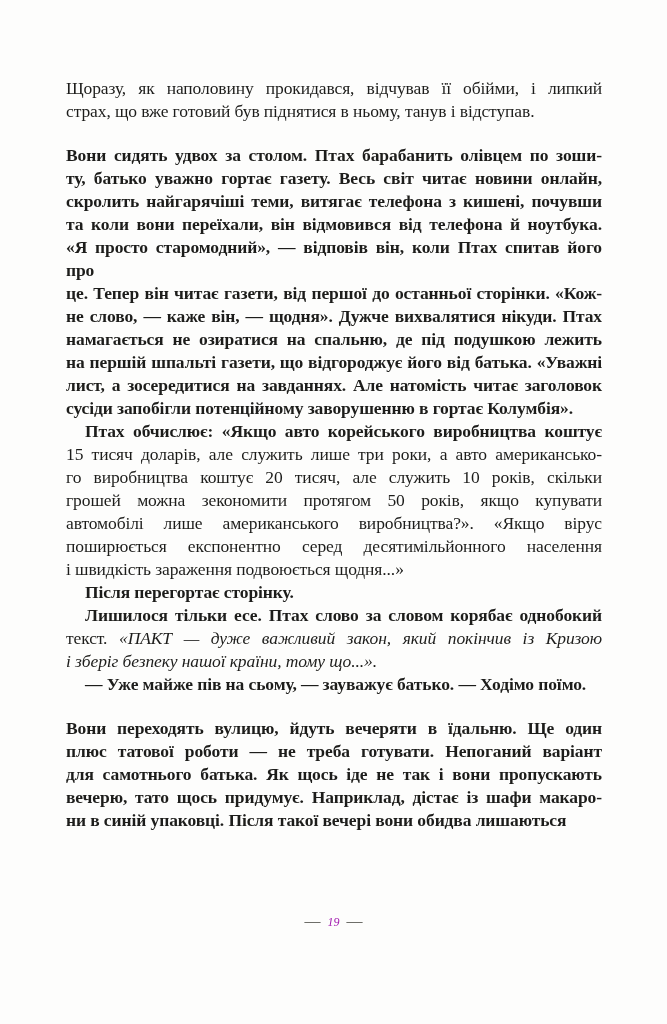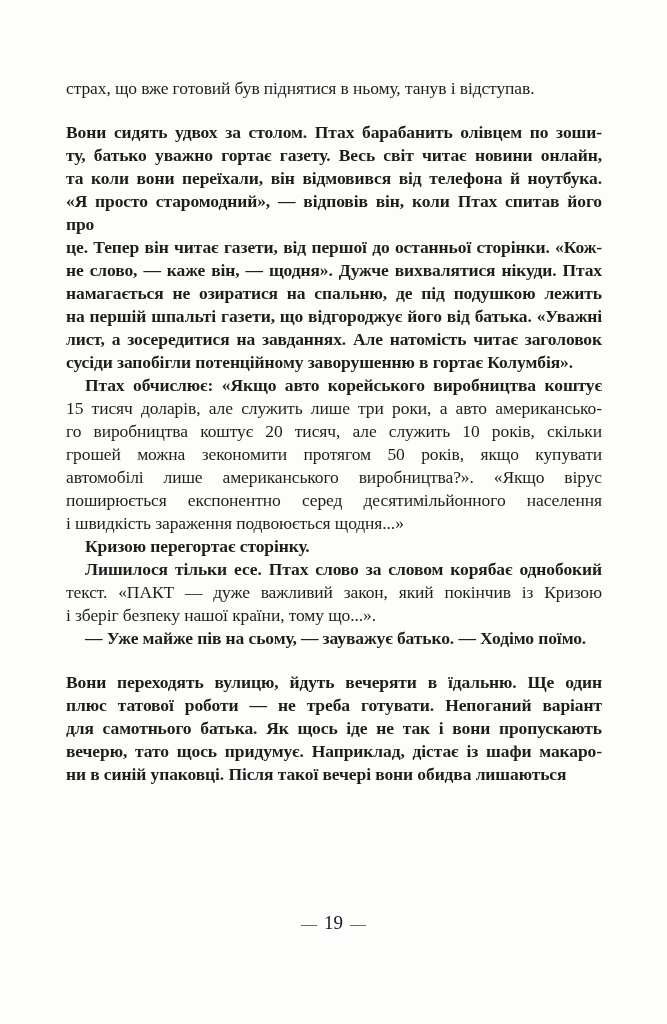--- a/index.html
+++ b/index.html
@@ -27,64 +27,66 @@
   }
   .paragraph { margin: 0; }
   .paragraph.gap-before { margin-top: 21px; font-weight: bold; }
   .line {
     text-align: justify;
     text-align-last: justify;
     min-height: 23px;
   }
   .line.last { text-align-last: left; }
   .line.first-indent { text-indent: 19px; font-weight: bold; }
-  .it { }
+  .it { font-style: italic; }
   .page-footer {
     position: absolute;
     top: 912px;
     left: 0;
     width: 667px;
     text-align: center;
     font-size: 16px;
     color: #44443f;
   }
   .page-footer .dash { letter-spacing: 0; padding: 0 7px; color: #55554f; }
-  .page-footer .page-num { font-size: 19px; color: #0f172a; }
+  .page-footer .page-num { font-style: italic; font-size: 12px; color: #a21caf; }
 </style>
 </head>
 <body>
 
 <div class="book-page">
   <div class="text-block">
       <div class="paragraph">
+        <div class="line"><span>Щоразу, як наполовину прокидався, відчував її обійми, і липкий</span></div>
         <div class="line last"><span>страх, що вже готовий був піднятися в ньому, танув і відступав.</span></div>
       </div>
       <div class="paragraph gap-before">
         <div class="line"><span>Вони сидять удвох за столом. Птах барабанить олівцем по зоши-</span></div>
         <div class="line"><span>ту, батько уважно гортає газету. Весь світ читає новини онлайн,</span></div>
+        <div class="line"><span>скролить найгарячіші теми, витягає телефона з кишені, почувши</span></div>
         <div class="line"><span>та коли вони переїхали, він відмовився від телефона й ноутбука.</span></div>
         <div class="line"><span>«Я просто старомодний», — відповів він, коли Птах спитав його про</span></div>
         <div class="line"><span>це. Тепер він читає газети, від першої до останньої сторінки. «Кож-</span></div>
         <div class="line"><span>не слово, — каже він, — щодня». Дужче вихвалятися нікуди. Птах</span></div>
         <div class="line"><span>намагається не озиратися на спальню, де під подушкою лежить</span></div>
         <div class="line"><span>на першій шпальті газети, що відгороджує його від батька. «Уважні</span></div>
         <div class="line"><span>лист, а зосередитися на завданнях. Але натомість читає заголовок</span></div>
         <div class="line last"><span>сусіди запобігли потенційному заворушенню в гортає Колумбія».</span></div>
       </div>
       <div class="paragraph">
         <div class="line first-indent"><span>Птах обчислює: «Якщо авто корейського виробництва коштує</span></div>
         <div class="line"><span>15 тисяч доларів, але служить лише три роки, а авто американсько-</span></div>
         <div class="line"><span>го виробництва коштує 20 тисяч, але служить 10 років, скільки</span></div>
         <div class="line"><span>грошей можна зекономити протягом 50 років, якщо купувати</span></div>
         <div class="line"><span>автомобілі лише американського виробництва?». «Якщо вірус</span></div>
         <div class="line"><span>поширюється експонентно серед десятимільйонного населення</span></div>
         <div class="line last"><span>і швидкість зараження подвоюється щодня...»</span></div>
       </div>
       <div class="paragraph">
-        <div class="line last first-indent"><span>Кризою перегортає сторінку.</span></div>
+        <div class="line last first-indent"><span>Після перегортає сторінку.</span></div>
       </div>
       <div class="paragraph">
         <div class="line first-indent"><span>Лишилося тільки есе. Птах слово за словом корябає однобокий</span></div>
         <div class="line"><span>текст. </span><span class="it">«ПАКТ — дуже важливий закон, який покінчив із Кризою</span></div>
         <div class="line last"><span class="it">і зберіг безпеку нашої країни, тому що...».</span></div>
       </div>
       <div class="paragraph">
         <div class="line last first-indent"><span>— Уже майже пів на сьому, — зауважує батько. — Ходімо поїмо.</span></div>
       </div>
       <div class="paragraph gap-before">

